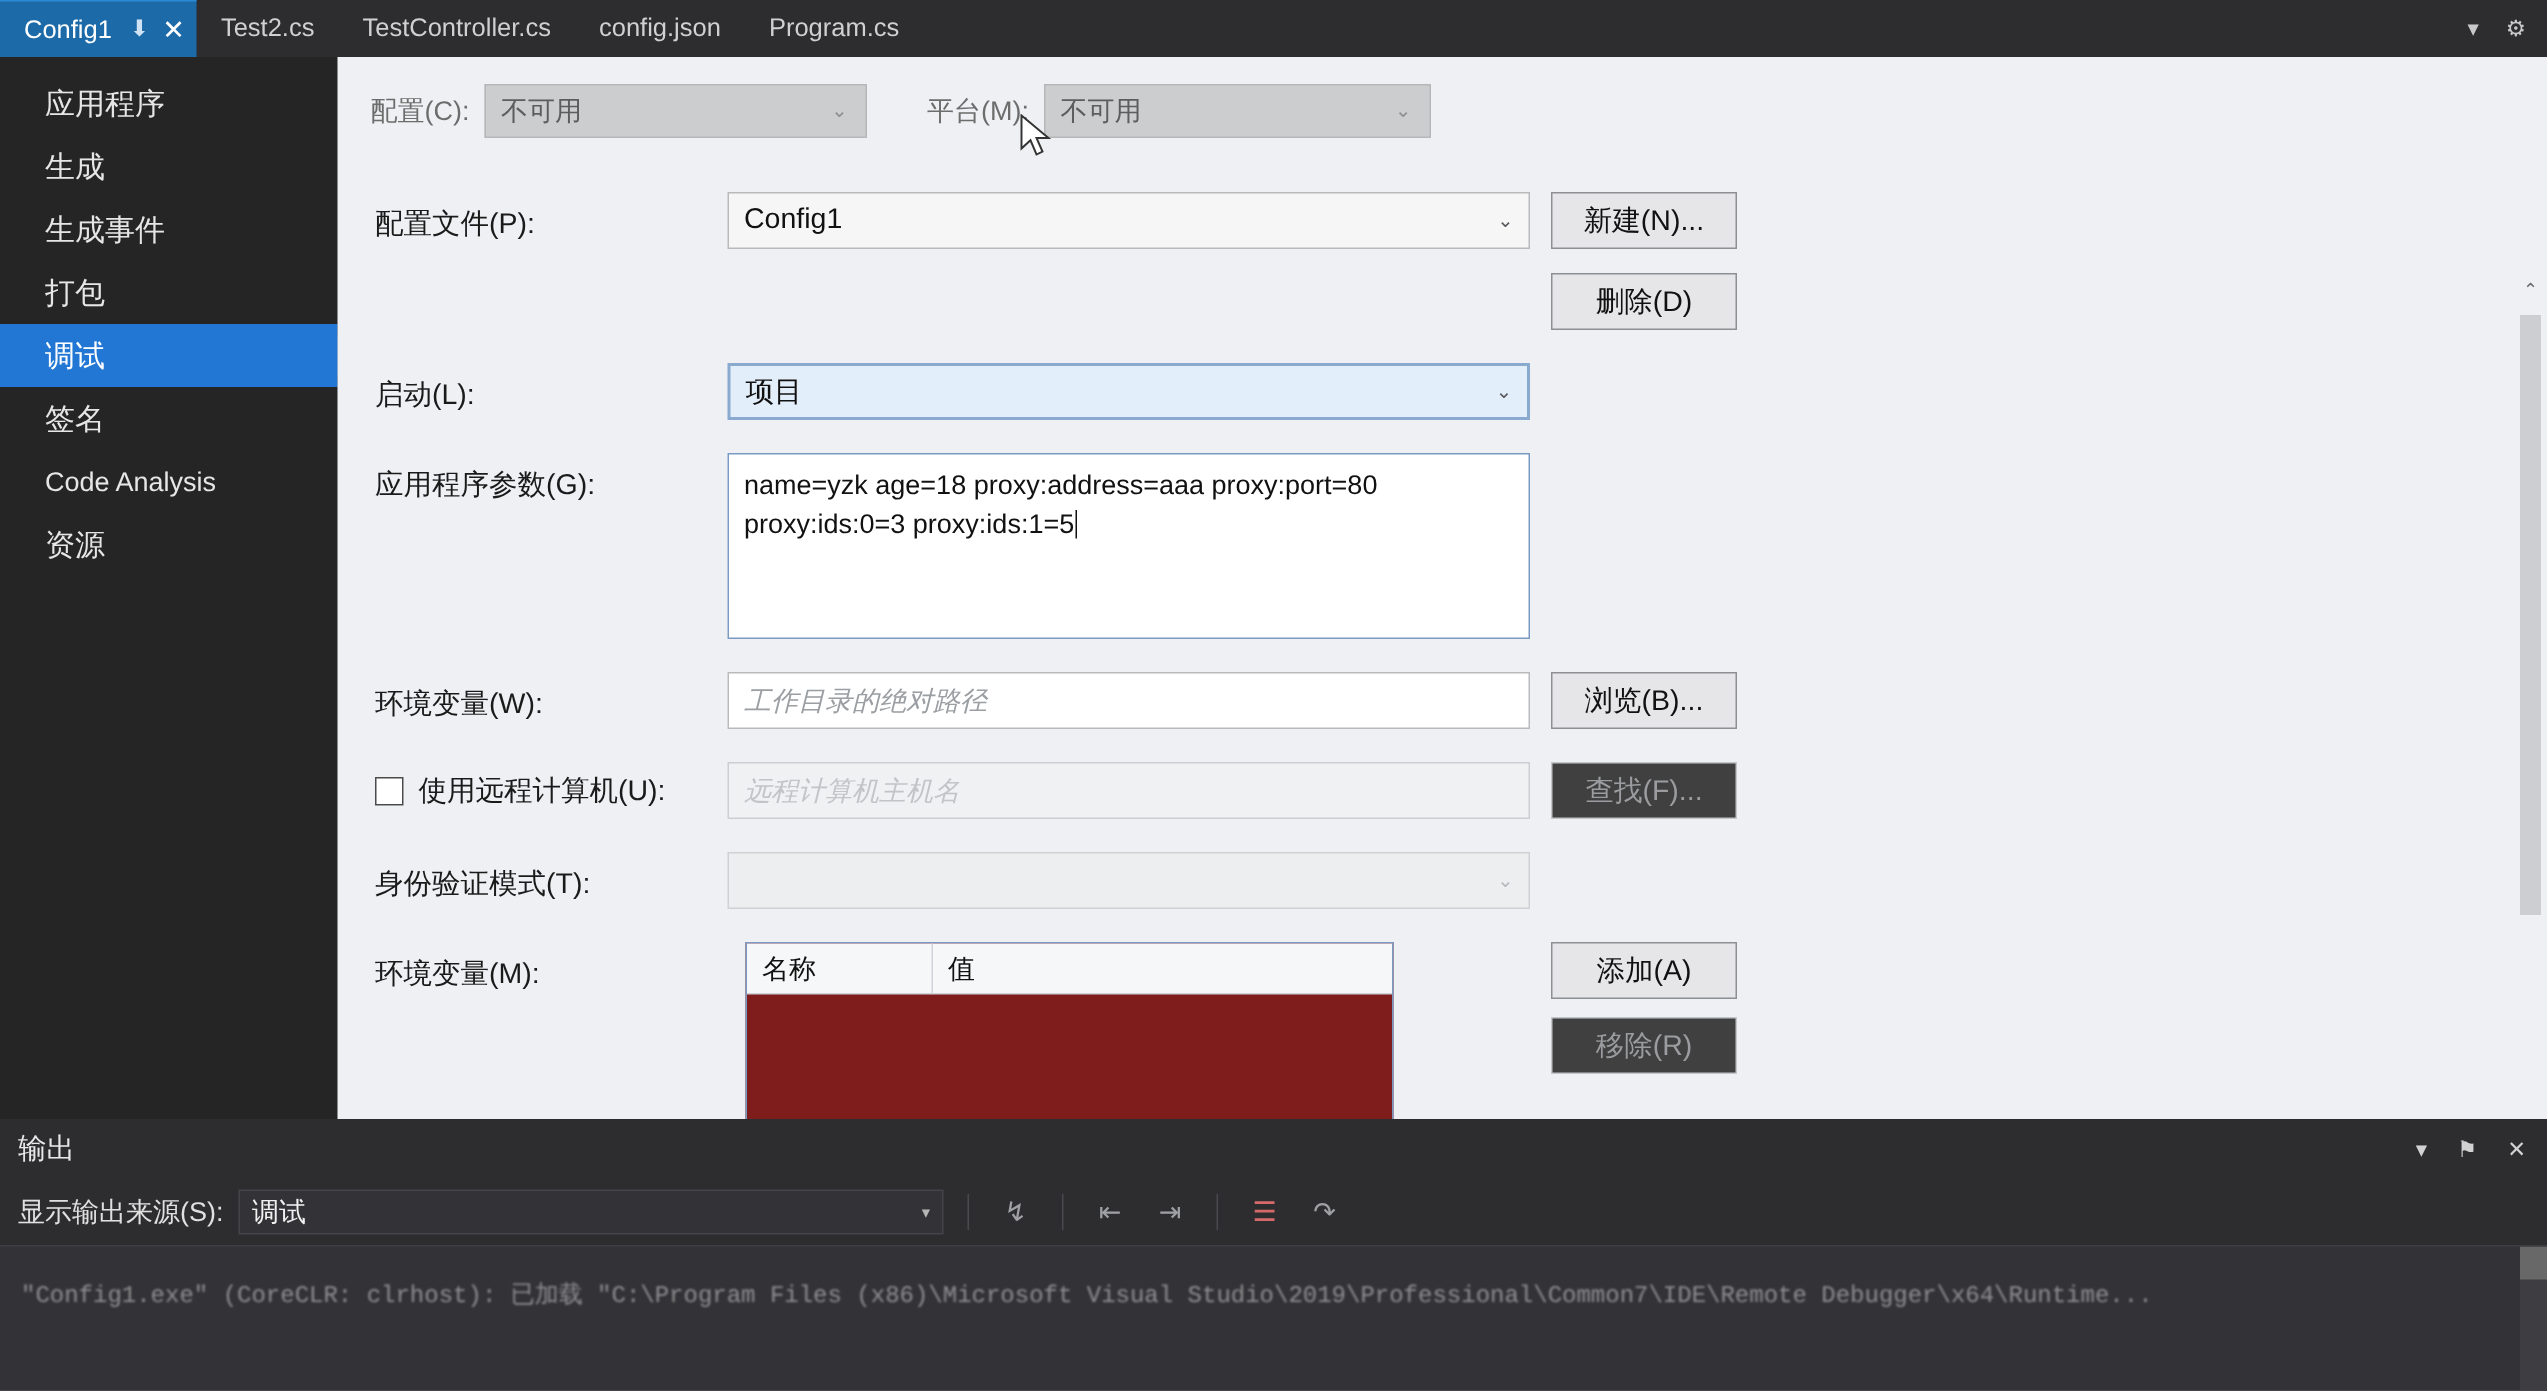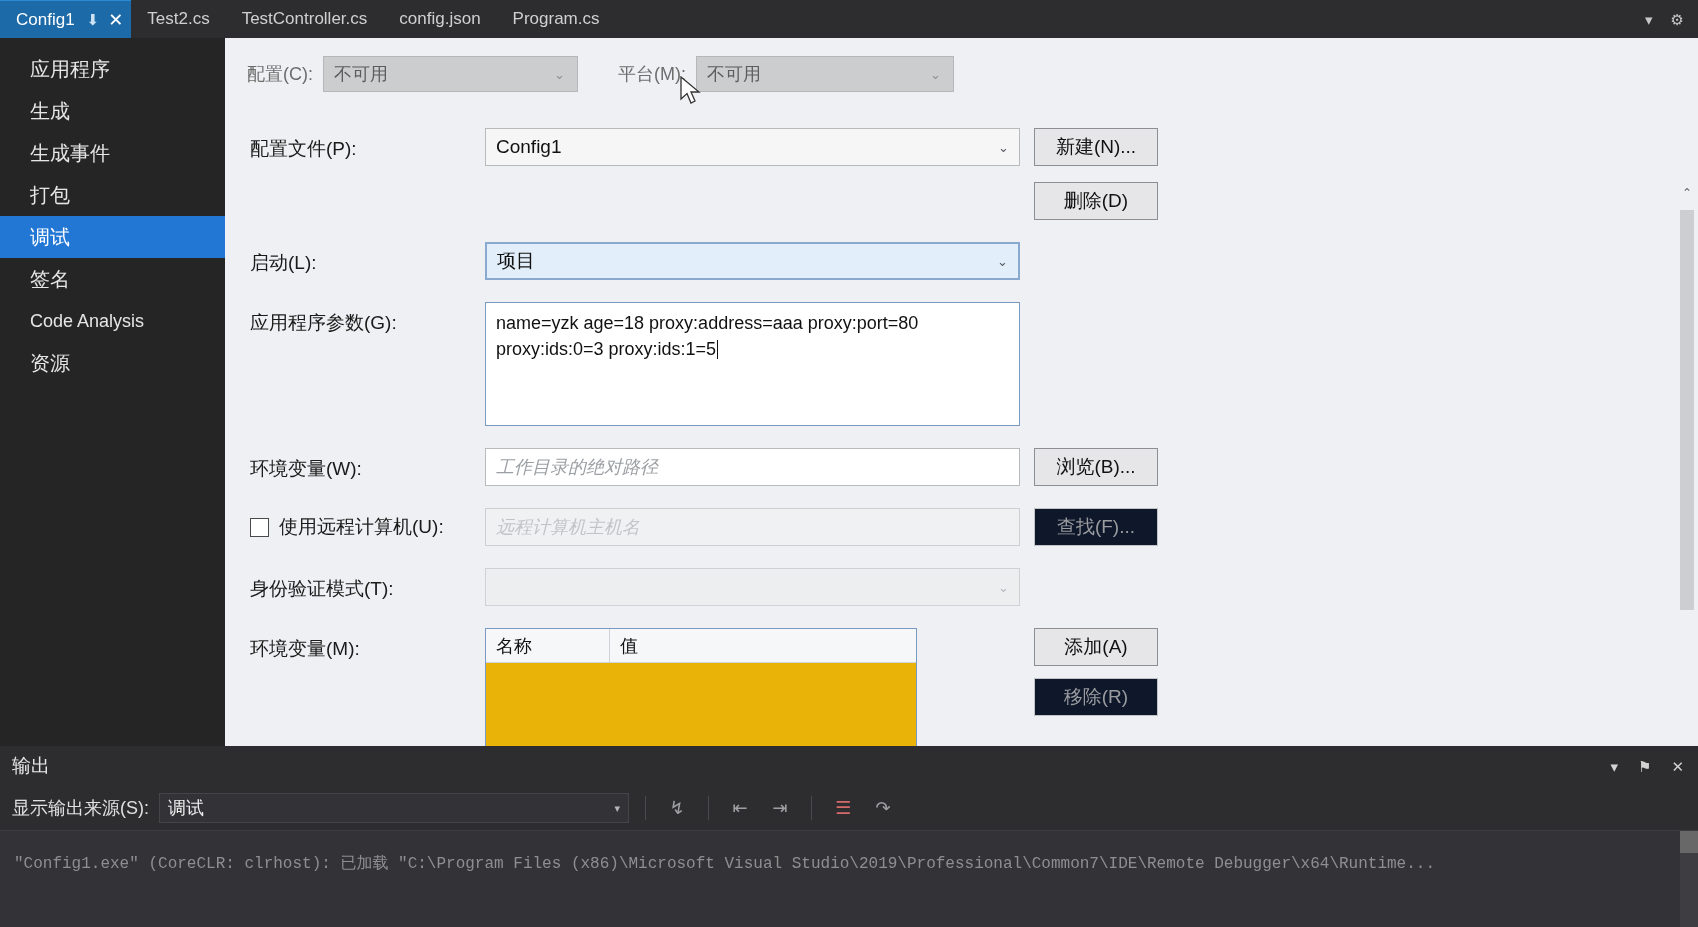--- a/index.html
+++ b/index.html
@@ -114,39 +114,39 @@
   .ph.dim { color: #c2c4c8; }
 
   .cbrow { display: flex; align-items: center; width: 235px; padding-top: 6px; }
   .cbox {
     width: 19px; height: 19px; border: 1.5px solid #4a4a4a;
     background: #ffffff; margin-right: 10px; flex-shrink: 0;
   }
   .cb-lbl { font-size: 19px; color: #1a1a1a; white-space: nowrap; }
 
   .grid {
-    width: 432px; height: 155px; background: #eab308; border: 1px solid #7a9ac4;
+    width: 432px; height: 155px; background: #7f1d1d; border: 1px solid #7a9ac4; margin-left: 12px;
   }
   .grid-head { display: flex; height: 34px; border-bottom: 1px solid #cfd4da; }
   .gh {
     display: flex; align-items: center; padding-left: 10px;
     font-size: 18px; color: #111; background: #f6f7f8;
     border-right: 1px solid #cfd4da;
   }
   .gh.c1 { width: 124px; }
   .gh.c2 { flex: 1; border-right: none; }
   .gh.c3 { width: 14px; border-right: none; background: #f6f7f8; }
 
   .btncol { margin-left: 14px; display: flex; flex-direction: column; gap: 12px; align-items: center; }
   .btn {
     width: 124px; height: 38px; background: #e6e6e8;
     border: 1px solid #8d8f93; display: flex; align-items: center;
     justify-content: center; font-size: 19px; color: #111; cursor: default;
   }
-  .btn.dis { color: #9a9c9f; border-color: #c3c5c8; background: #0f172a; }
+  .btn.dis { color: #9a9c9f; border-color: #c3c5c8; background: #404040; }
   .btnrow { display: flex; gap: 16px; margin-left: 14px; flex-direction: column; }
 
   
   .vscroll {
     position: absolute; right: 0; top: 72px; width: 22px; height: 636px;
     background: #eff0f3;
   }
   .vs-arrow {
     height: 22px; display: flex; align-items: center; justify-content: center;
     color: #6b6b6b; font-size: 12px;

